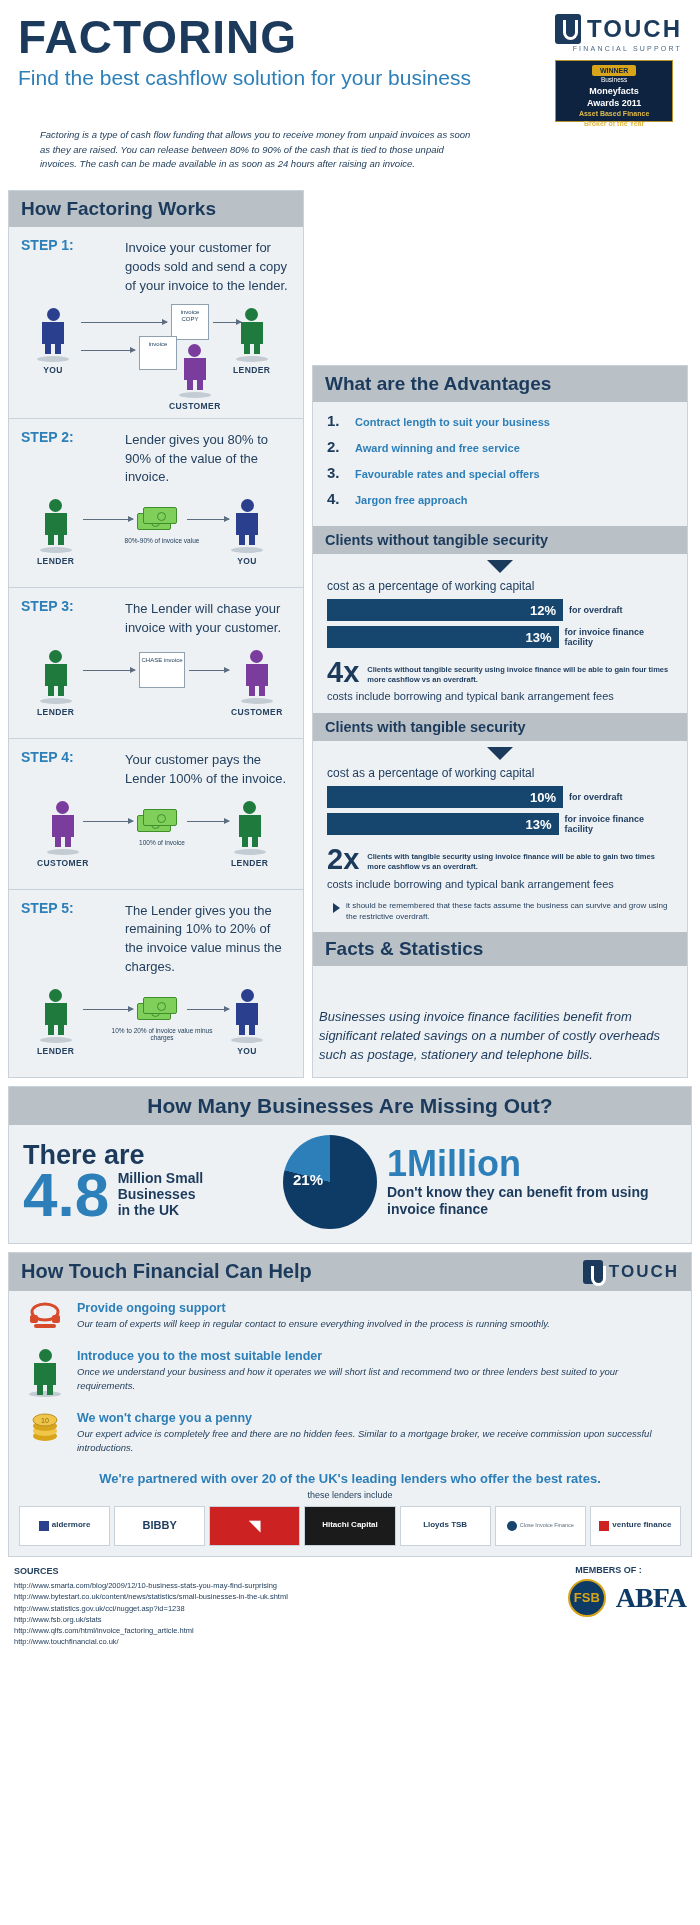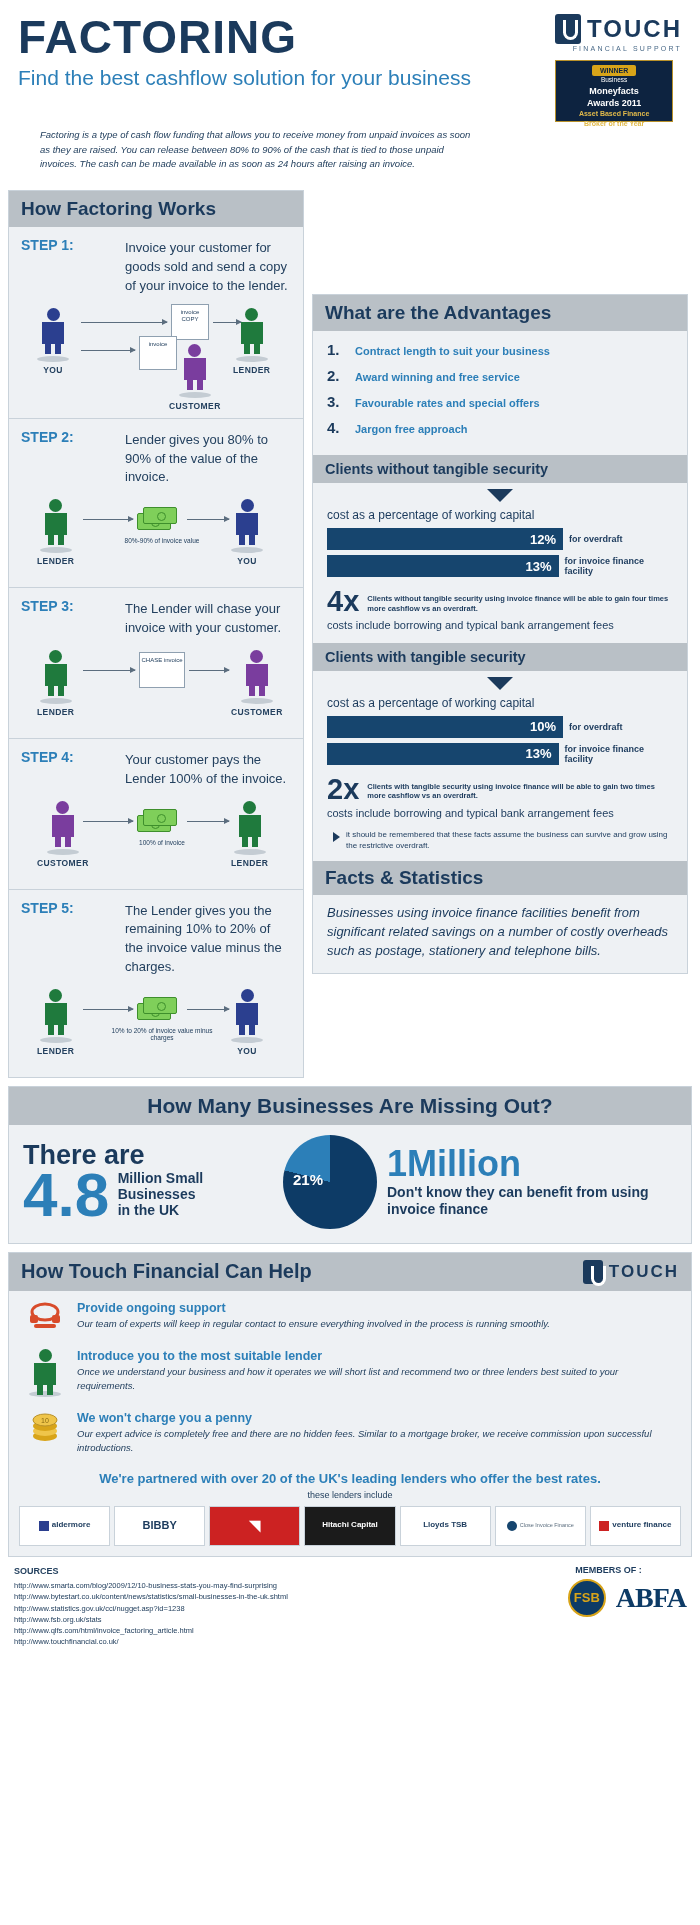--- a/index.html
+++ b/index.html
@@ -46,21 +46,21 @@
   }
   .award .ribbon { display:inline-block; background:#d8a419; color:#0d2340; font-weight:bold; font-size:7px; padding:1px 8px; border-radius:2px; }
   .award .bigline { font-size: 9px; font-weight: bold; color:#fff; }
   .award .gold { color:#e0b94a; font-weight:bold; font-size:7px; }
   .intro {
     font-size: 9.5px; font-style: italic; color: #24415f; line-height: 1.55;
     padding: 6px 18px 12px 22px; max-width: 480px;
   }
 
   
-  .cols { display: flex; gap: 8px; padding: 0 8px; align-items: center; }
+  .cols { display: flex; gap: 8px; padding: 0 8px; align-items: flex-end; }
   .col-left { width: 296px; background: #eef1f4; border: 1px solid #c9d2da; }
   .col-right { width: 376px; background: #eef1f4; border: 1px solid #c9d2da; }
 
   .bar {
     background: #b9c0c6; color: #1b3a5c; font-size: 19px; font-weight: bold;
     padding: 7px 12px;
   }
 
   .step { border-bottom: 1px solid #c9d2da; padding: 10px 12px 8px 12px; }
   .step:last-child { border-bottom: none; }
@@ -122,21 +122,21 @@
 
   .mult { display: flex; gap: 8px; align-items: flex-start; padding: 6px 18px 2px 14px; }
   .mult-num { font-size: 29px; font-weight: bold; color: #1b3a5c; line-height: .9; }
   .mult-txt { font-size: 7.5px; color: #1b3a5c; font-weight: bold; line-height: 1.3; padding-top: 6px; }
   .costs { font-size: 11px; color: #1b3a5c; padding: 2px 14px 8px 14px; line-height: 1.3; }
   .note-row { display: flex; gap: 6px; padding: 2px 14px 10px 20px; }
   .note-tri { width: 0; height: 0; border-top: 5px solid transparent; border-bottom: 5px solid transparent; border-left: 7px solid #1b3a5c; margin-top: 2px; }
   .note-txt { font-size: 8px; color: #1b3a5c; line-height: 1.35; }
 
   .facts-head { background: #b9c0c6; color: #1b3a5c; font-size: 19px; font-weight: bold; padding: 6px 12px; }
-  .facts-body { font-size: 13px; font-style: italic; color: #1b3a5c; padding: 9px 14px 12px 14px; line-height: 1.45; }
+  .facts-body { font-size: 13px; font-style: italic; color: #1b3a5c; padding: 9px 14px 12px 6px; line-height: 1.45; margin-top: 33px; }
 
   
   .missing { margin: 8px 8px 0 8px; border: 1px solid #c9d2da; background: #eef1f4; }
   .missing .bar { font-size: 21px; text-align: center; }
   .missing-body { display: flex; align-items: center; padding: 10px 14px 14px 14px; gap: 10px; }
   .m-left { width: 250px; }
   .m-there { font-size: 27px; font-weight: bold; color: #1b3a5c; line-height: 1; }
   .m-big { font-size: 62px; font-weight: bold; color: #2c7fb8; line-height: .85; display: inline-block; }
   .m-side { display: inline-block; vertical-align: bottom; padding-bottom: 4px; padding-left: 4px; }
   .m-side div { font-size: 14px; font-weight: bold; color: #1b3a5c; line-height: 1.15; }

